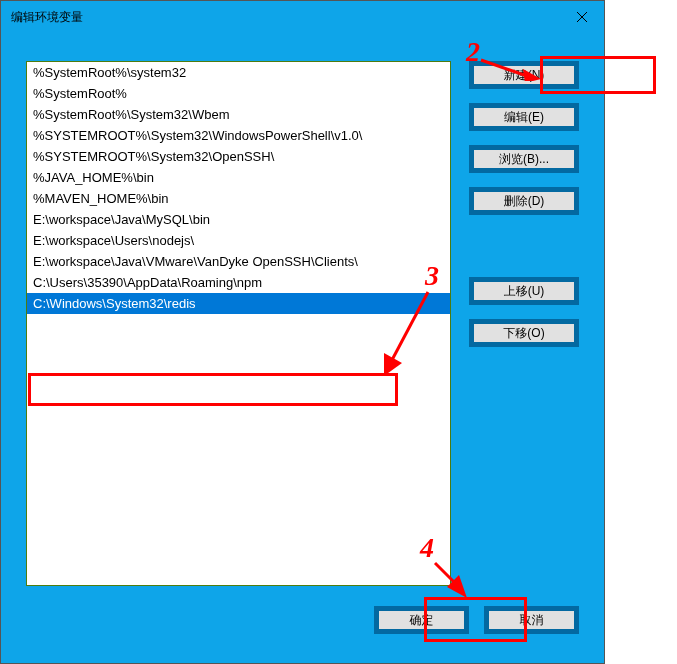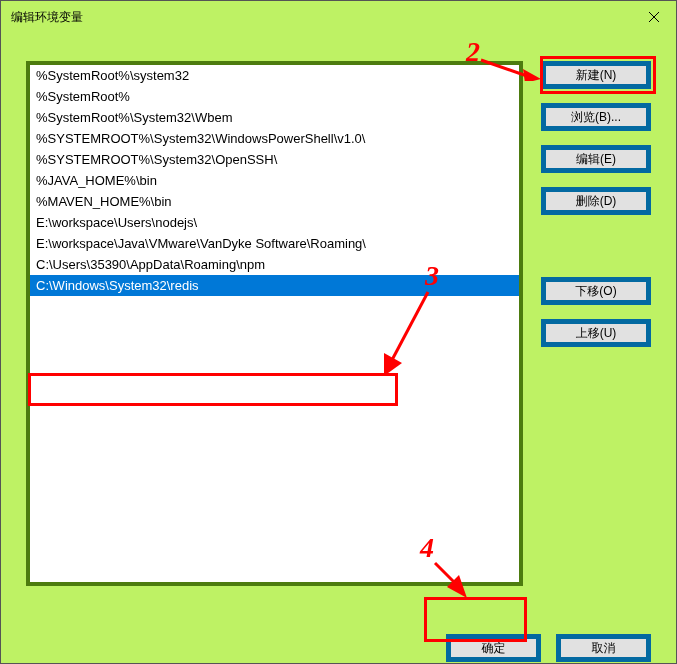--- a/index.html
+++ b/index.html
@@ -1,30 +1,30 @@
 <!DOCTYPE html>
 <html><head>
   <meta charset="utf-8">
   <style>
     * { box-sizing: border-box; margin: 0; padding: 0; font-family: "Microsoft YaHei", "Segoe UI", Tahoma, sans-serif; }
     body { background: #fff; width: 677px; height: 664px; position: relative; overflow: hidden; }
-    .window { width: 677px; height: 664px; border: 1px solid #555; background: #bef264; display: flex; flex-direction: column; }
+    .window { width: 605px; height: 664px; border: 1px solid #555; background: #0ea5e9; display: flex; flex-direction: column; }
     .titlebar { height: 32px; display: flex; align-items: center; padding: 0 0 0 10px; font-size: 12px; color: #000; }
     .titlebar-spacer { flex: 1; }
     .close-btn { width: 45px; height: 32px; display: flex; align-items: center; justify-content: center; cursor: pointer; font-family: Arial, sans-serif; }
     .body-area { flex: 1; position: relative; padding: 28px 25px 20px 25px; }
     .main-row { display: flex; gap: 18px; height: 525px; }
-    .listbox { flex: 1; border: 4px solid #4d7c0f; background: #fff; overflow: hidden; font-size: 13px; }
+    .listbox { flex: 1; border: 1px solid #4d7c0f; background: #fff; overflow: hidden; font-size: 13px; }
     .list-item { padding: 3px 6px; white-space: nowrap; }
     .list-item.selected { background: #0078d7; color: #fff; }
     .btn-col { width: 110px; display: flex; flex-direction: column; gap: 14px; }
     .btn { height: 28px; border: 5px solid #0369a1; background: #e1e1e1; font-size: 12px; cursor: pointer; display: flex; align-items: center; justify-content: center; }
     .btn-gap { height: 34px; }
     .footer-row { display: flex; justify-content: flex-end; gap: 15px; margin-top: 20px; }
-    .footer-row .btn { width: 95px; margin-top: 28px; }
+    .footer-row .btn { width: 95px; }
 
     
     .ann-box { position: absolute; border: 3px solid #ff0000; pointer-events: none; }
     .ann-text { position: absolute; font-family: "Times New Roman", serif; font-size: 28px; font-weight: bold; font-style: italic; color: #ff0000; pointer-events: none; }
 
     
     .ann-arrow { position: absolute; pointer-events: none; }
   </style>
 </head>
 <body>
@@ -43,33 +43,34 @@
   <div class="body-area">
     <div class="main-row">
       <div class="listbox" id="listbox">
           <div class="list-item">%SystemRoot%\system32</div>
           <div class="list-item">%SystemRoot%</div>
           <div class="list-item">%SystemRoot%\System32\Wbem</div>
           <div class="list-item">%SYSTEMROOT%\System32\WindowsPowerShell\v1.0\</div>
           <div class="list-item">%SYSTEMROOT%\System32\OpenSSH\</div>
           <div class="list-item">%JAVA_HOME%\bin</div>
           <div class="list-item">%MAVEN_HOME%\bin</div>
+          <div class="list-item">E:\workspace\Java\MySQL\bin</div>
           <div class="list-item">E:\workspace\Users\nodejs\</div>
-          <div class="list-item">E:\workspace\Java\VMware\VanDyke Software\Roaming\</div>
+          <div class="list-item">E:\workspace\Java\VMware\VanDyke OpenSSH\Clients\</div>
           <div class="list-item">C:\Users\35390\AppData\Roaming\npm</div>
           <div class="list-item selected">C:\Windows\System32\redis</div>
         </div>
       <div class="btn-col">
         <button class="btn">新建(N)</button>
+        <button class="btn">编辑(E)</button>
         <button class="btn">浏览(B)...</button>
-        <button class="btn">编辑(E)</button>
         <button class="btn">删除(D)</button>
         <div class="btn-gap"></div>
+        <button class="btn">上移(U)</button>
         <button class="btn">下移(O)</button>
-        <button class="btn">上移(U)</button>
         <div class="btn-gap"></div>
       </div>
     </div>
 
     <div class="footer-row">
       <button class="btn">确定</button>
       <button class="btn">取消</button>
     </div>
   </div>
 </div>

